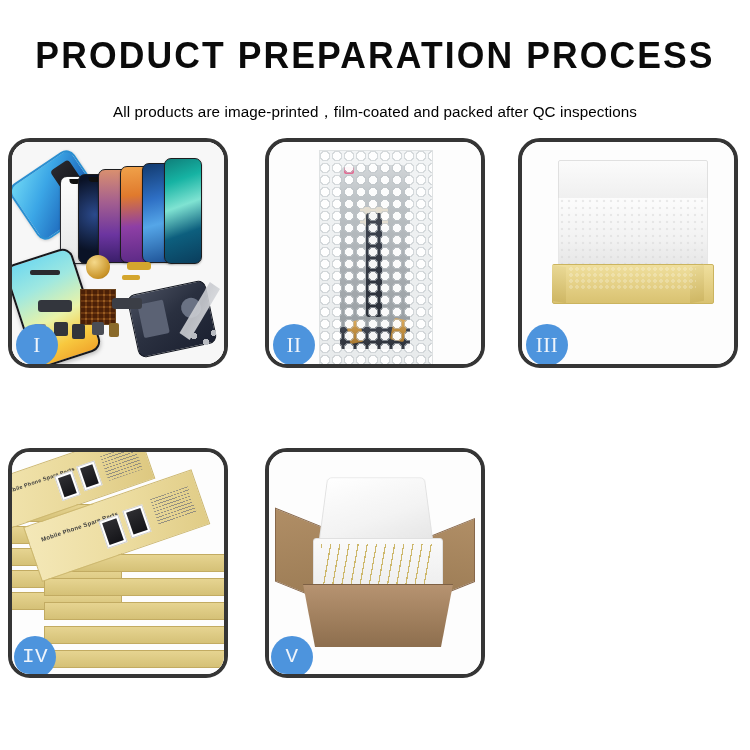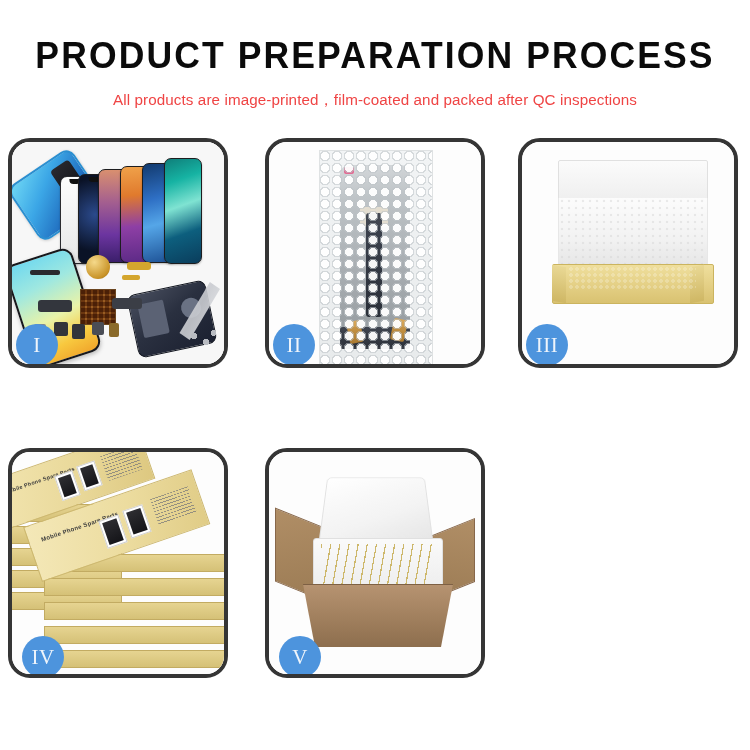--- a/index.html
+++ b/index.html
@@ -28,26 +28,26 @@
     padding-top: 36px;
     font-size: 37px;
     line-height: 40px;
     font-weight: 700;
     letter-spacing: 2.2px;
     color: #0b0b0b;
     font-family: "Liberation Sans Narrow", "Liberation Sans", sans-serif;
     transform: scaleX(0.96);
   }
   #page-subtitle {
-    margin: 4px;
+    margin: 16px;
     padding-top: 11px;
     font-size: 15.2px;
     line-height: 18px;
     letter-spacing: 0.1px;
-    color: #ef4444;
+    color: #000000;
     font-weight: 400;
   }
 
   
   #panel-grid {
     position: absolute;
     left: 8px;
     top: 138px;
     width: 737px;
     height: 540px;
@@ -83,21 +83,21 @@
     border-radius: 50%;
     background: #4d94dd;
     color: #eef4fb;
     font-family: "Liberation Serif", serif;
     font-size: 21px;
     line-height: 42px;
     text-align: center;
     letter-spacing: 0.5px;
     z-index: 40;
   }
-  .panel.r1 .badge { bottom: -4px; left: 10px; }
+  .panel.r1 .badge { bottom: -4px; left: 2px; font-family: Liberation Mono, monospace; }
 
   
   .p1-bg { position:absolute; inset:0; background:#f7f7f7; }
   .phone-fan { position:absolute; left:52px; top:14px; width:160px; height:110px; }
   .pf { position:absolute; border-radius:7px; border:1.5px solid #1d1d1f; box-shadow:0 1px 2px rgba(0,0,0,.25); }
   .pf1 { left:100px; top:2px; width:36px; height:104px;
         background:linear-gradient(160deg,#0f7f7a 0%,#16b3a3 22%,#7fe3d2 45%,#0d5f7e 70%,#0a3d5c 100%); }
   .pf2 { left:78px; top:7px; width:34px; height:98px;
         background:linear-gradient(165deg,#123a6e 0%,#2e6fc4 35%,#55a6e8 60%,#1b4e92 100%); }
   .pf3 { left:56px; top:10px; width:33px; height:95px;

